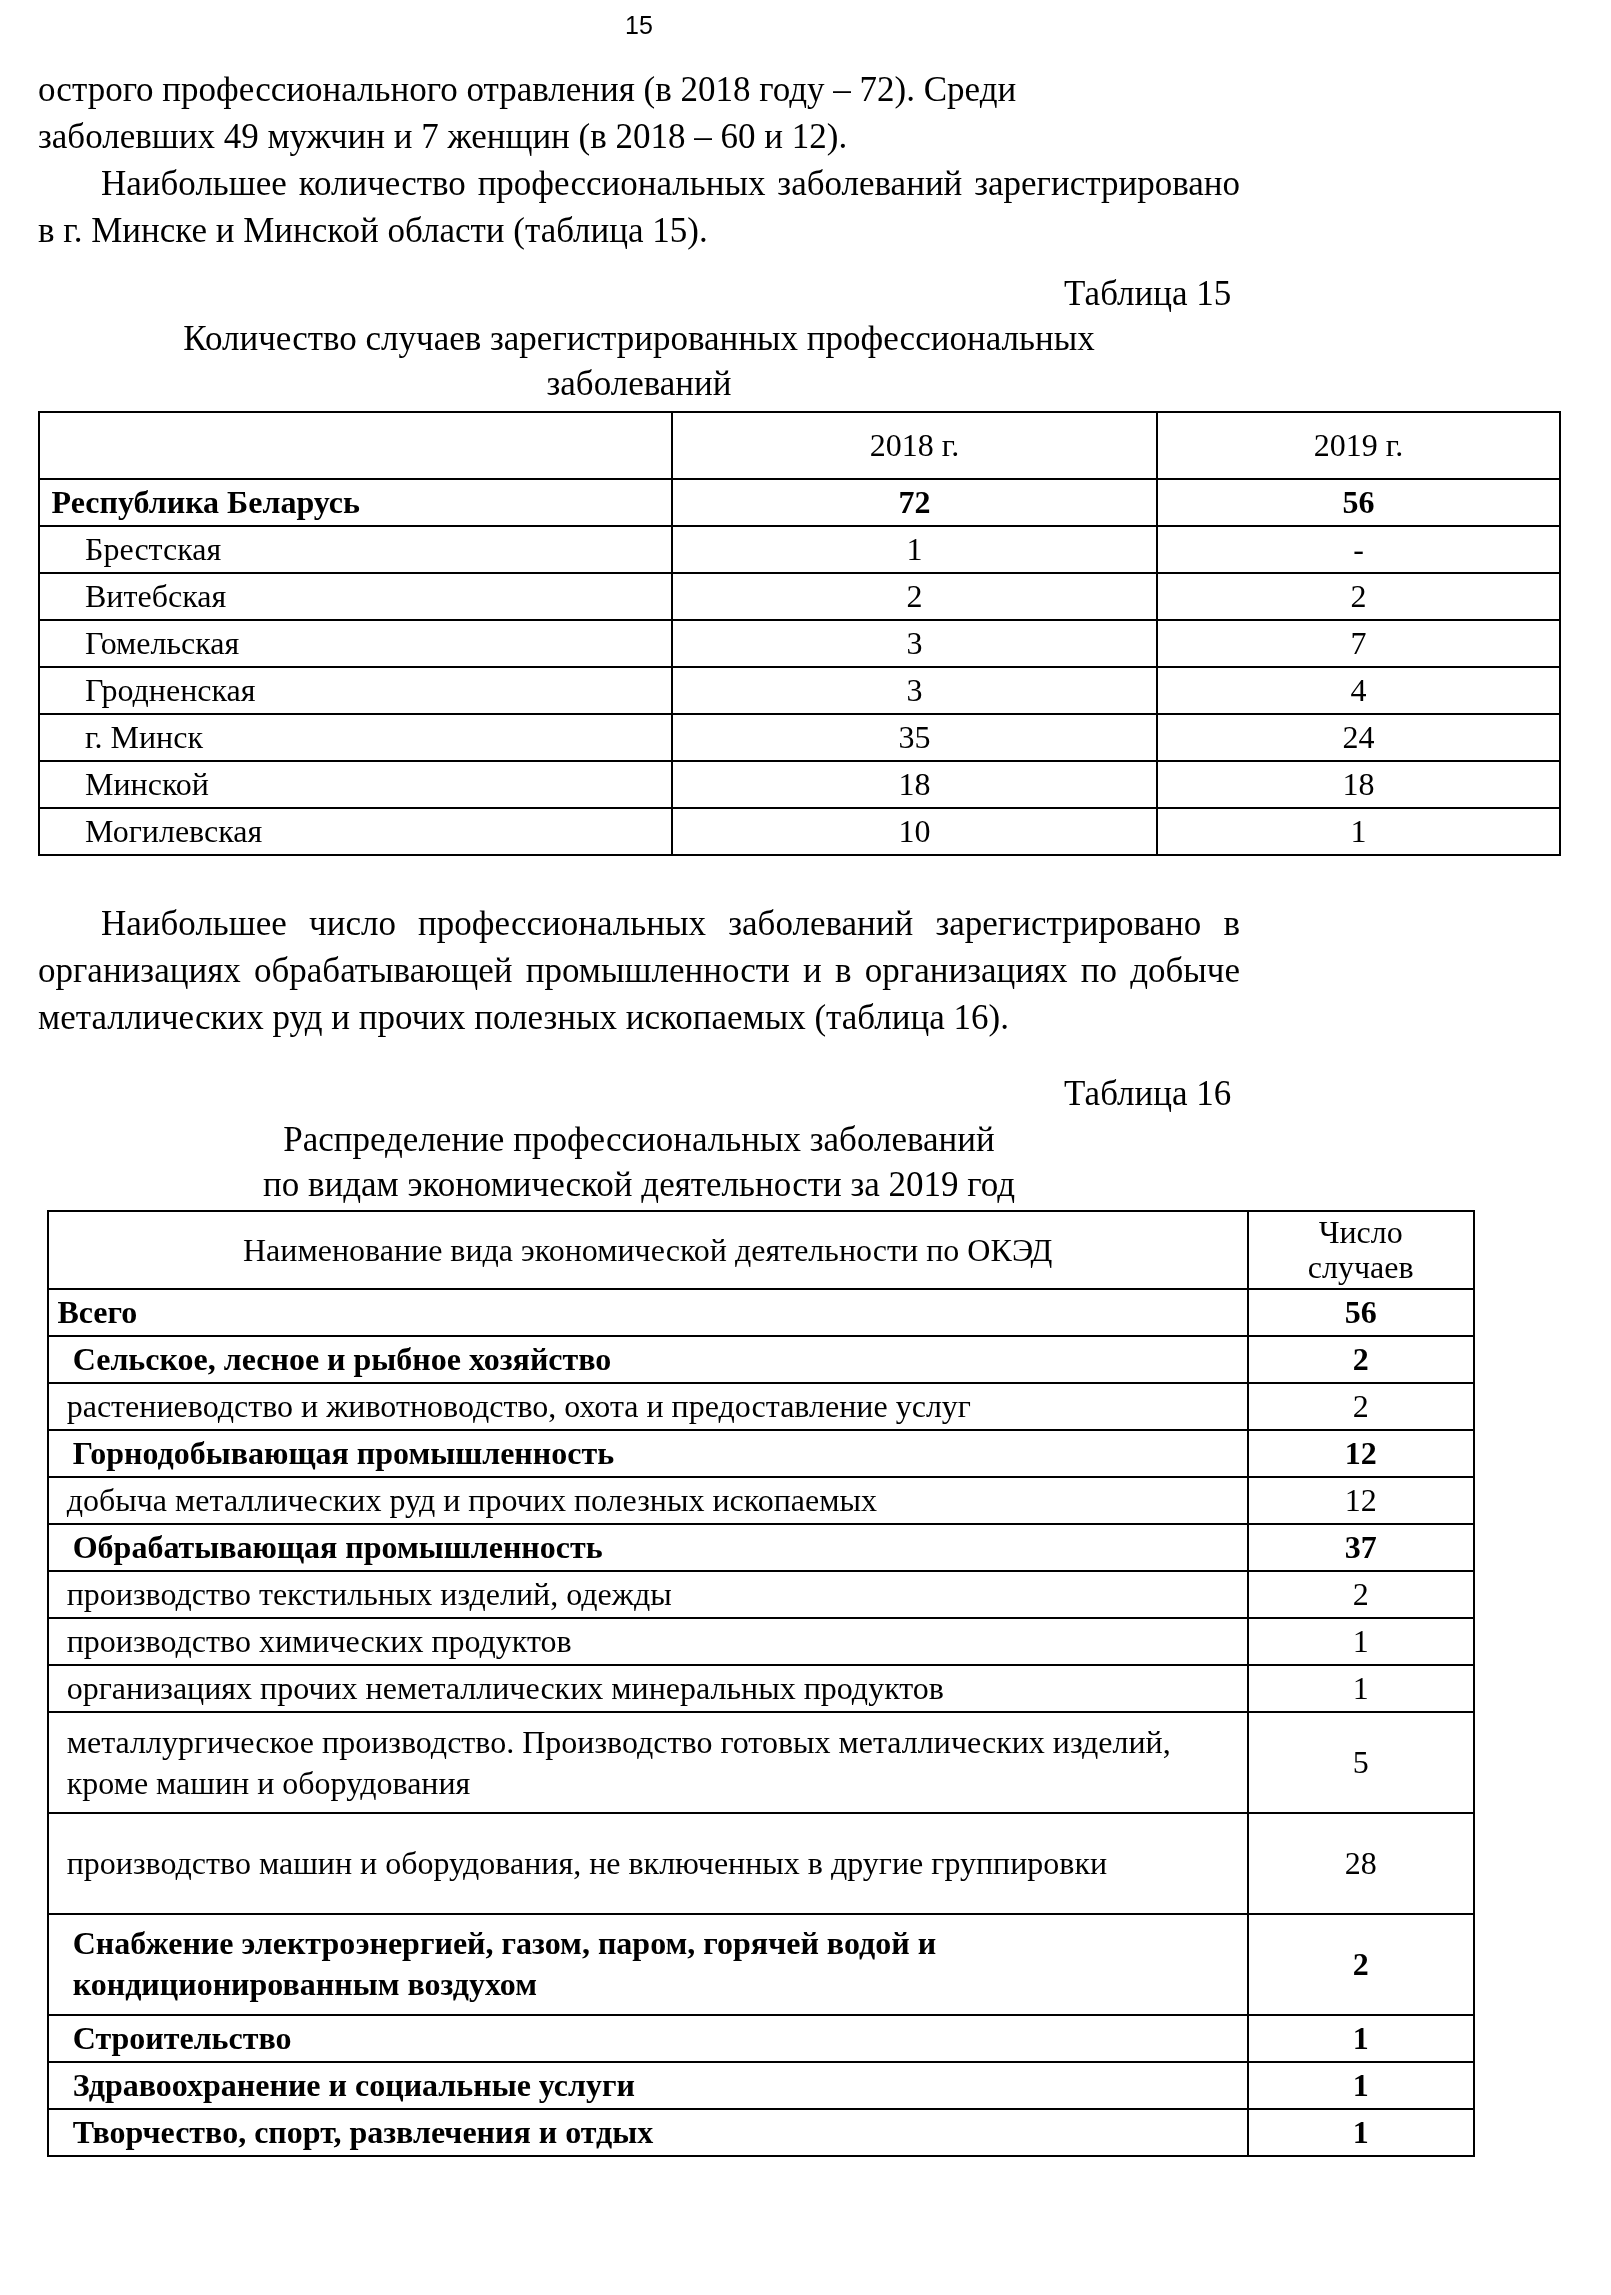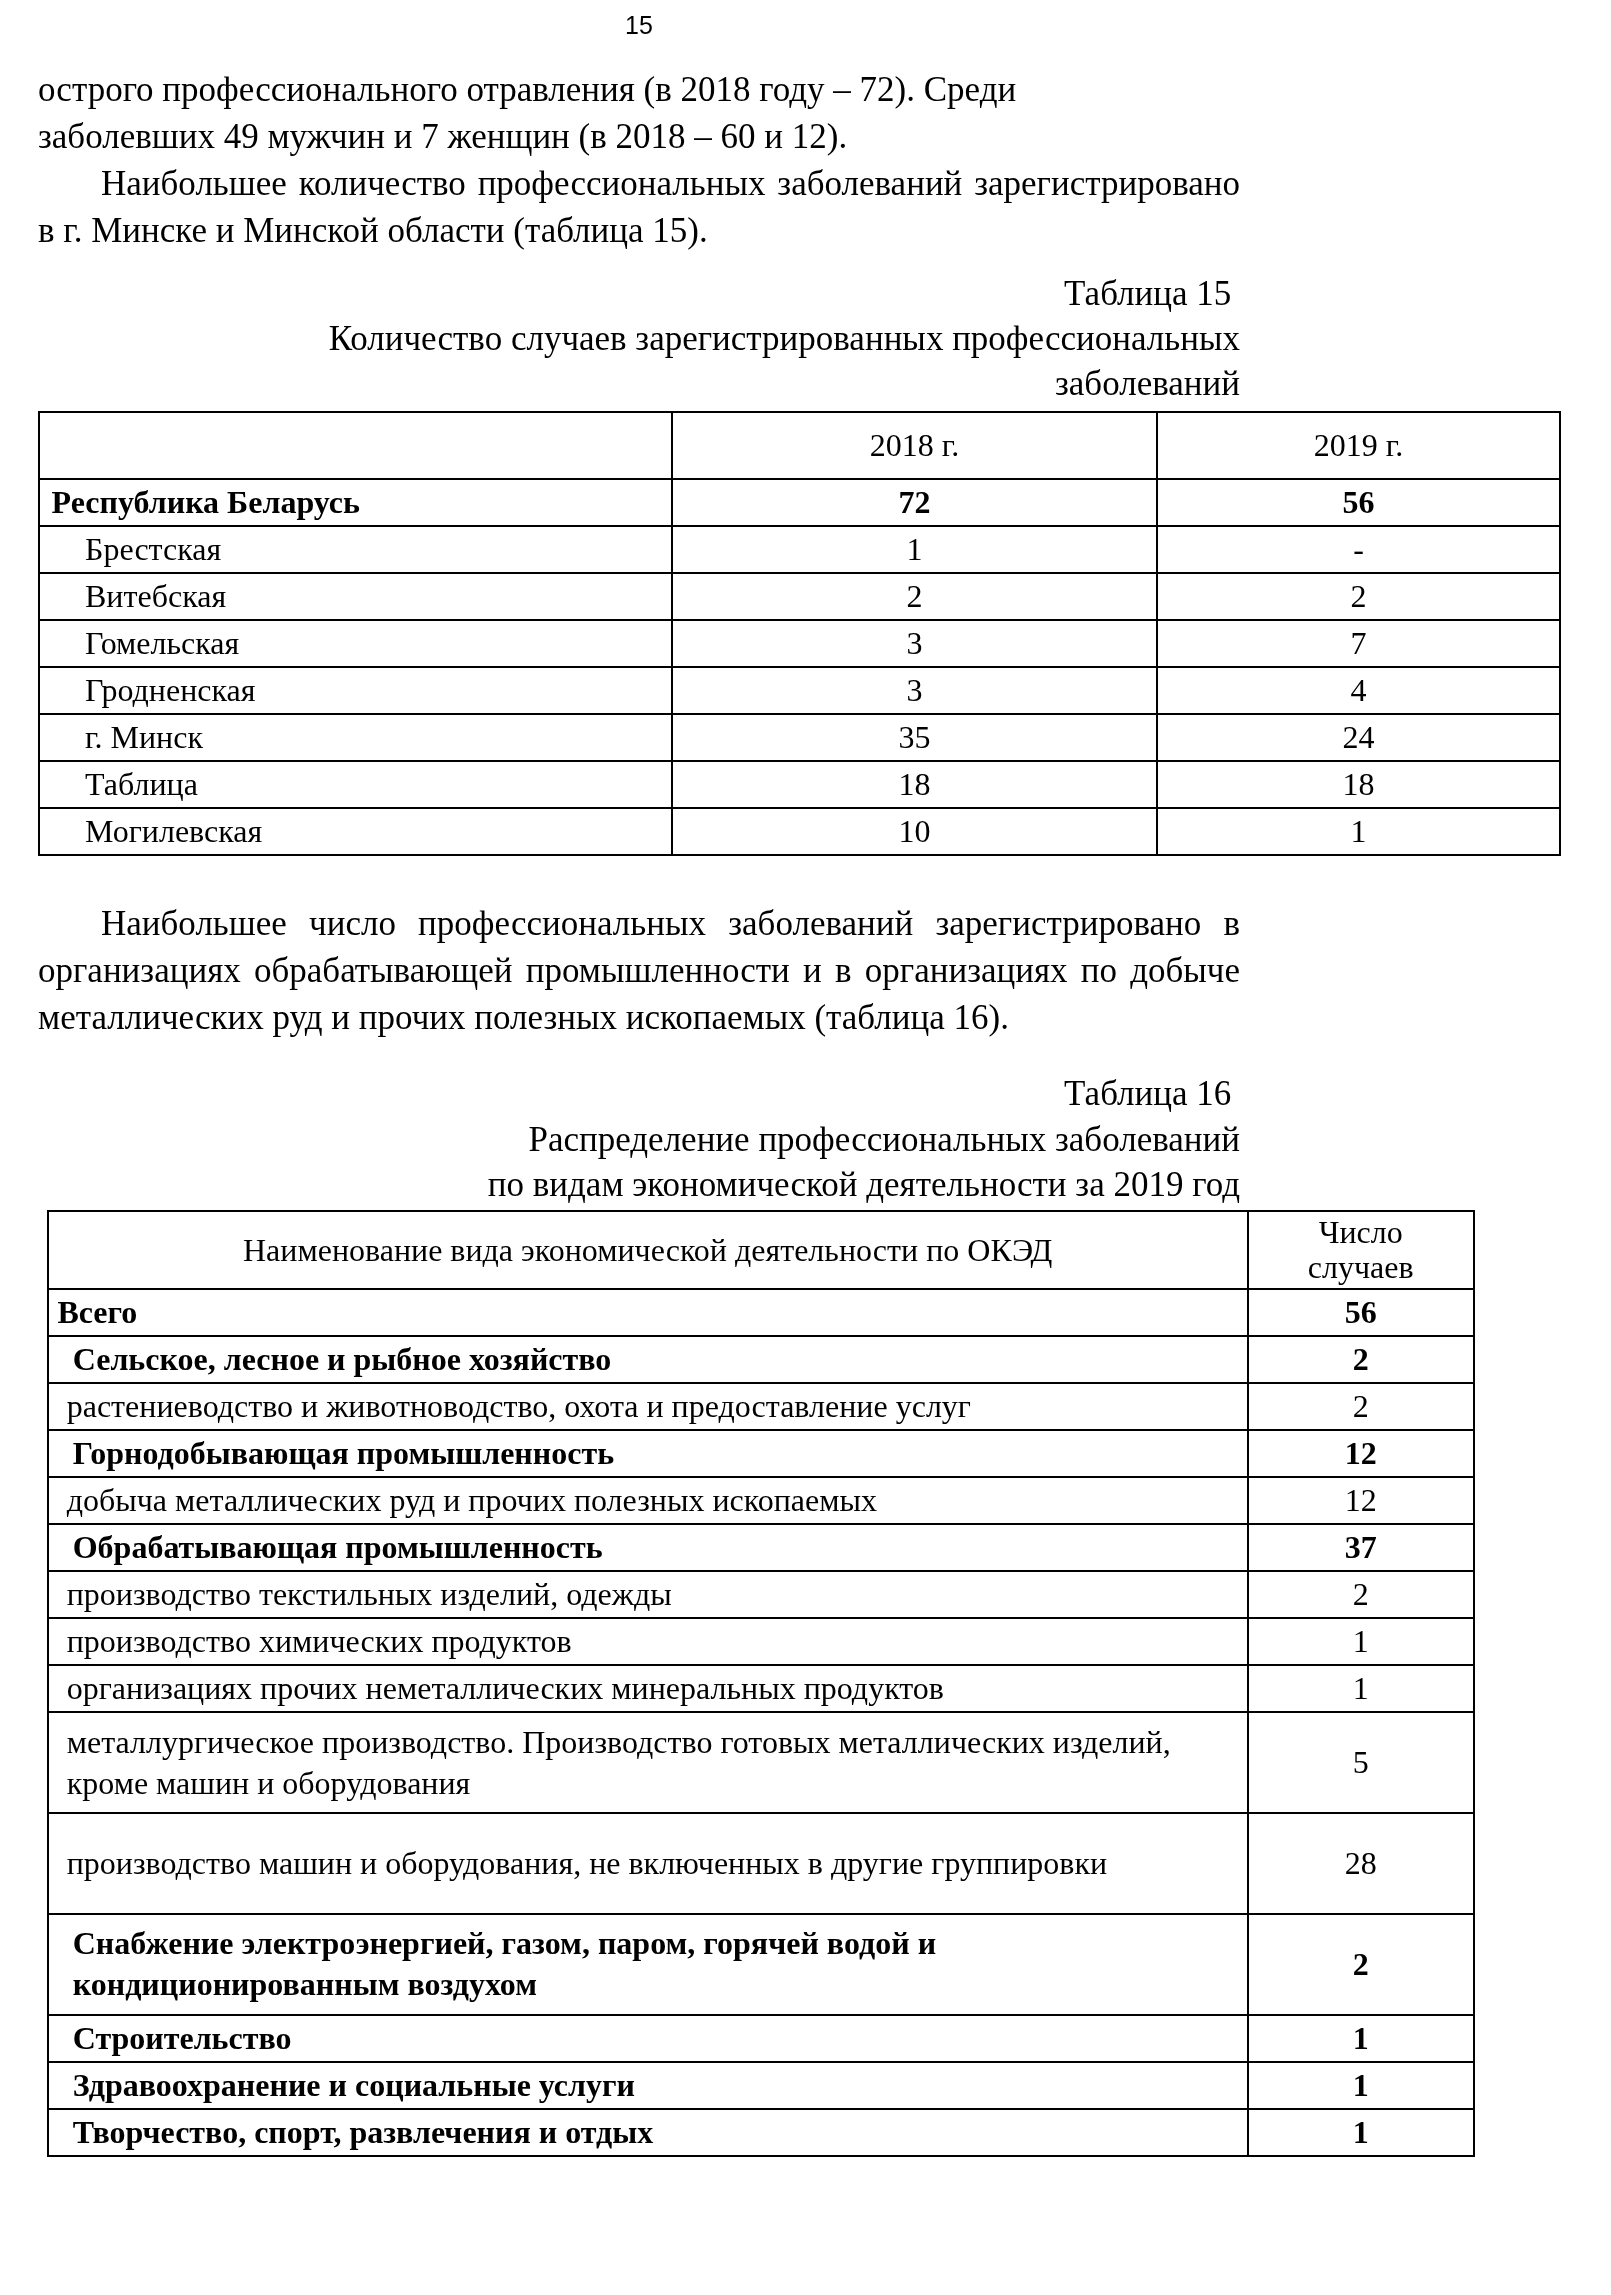--- a/index.html
+++ b/index.html
@@ -49,21 +49,21 @@
   
   .tbl-num {
     font-size: 35px;
     text-align: right;
     margin: 0;
     padding-right: 8.7px;
     line-height: 1.34;
   }
   .tbl-title {
     font-size: 35px;
-    text-align: right;
+    text-align: center;
     margin: 0;
     line-height: 1.28;
   }
 
   
   table.doc-table {
     border-collapse: collapse;
     font-size: 32px;
     table-layout: fixed;
   }
@@ -168,21 +168,21 @@
         <td class="name sub">Гродненская</td>
         <td class="num">3</td>
         <td class="num">4</td>
       </tr>
       <tr>
         <td class="name sub">г. Минск</td>
         <td class="num">35</td>
         <td class="num">24</td>
       </tr>
       <tr>
-        <td class="name sub">Таблица</td>
+        <td class="name sub">Минской</td>
         <td class="num">18</td>
         <td class="num">18</td>
       </tr>
       <tr>
         <td class="name sub">Могилевская</td>
         <td class="num">10</td>
         <td class="num">1</td>
       </tr>
     </tbody>
   </table>

